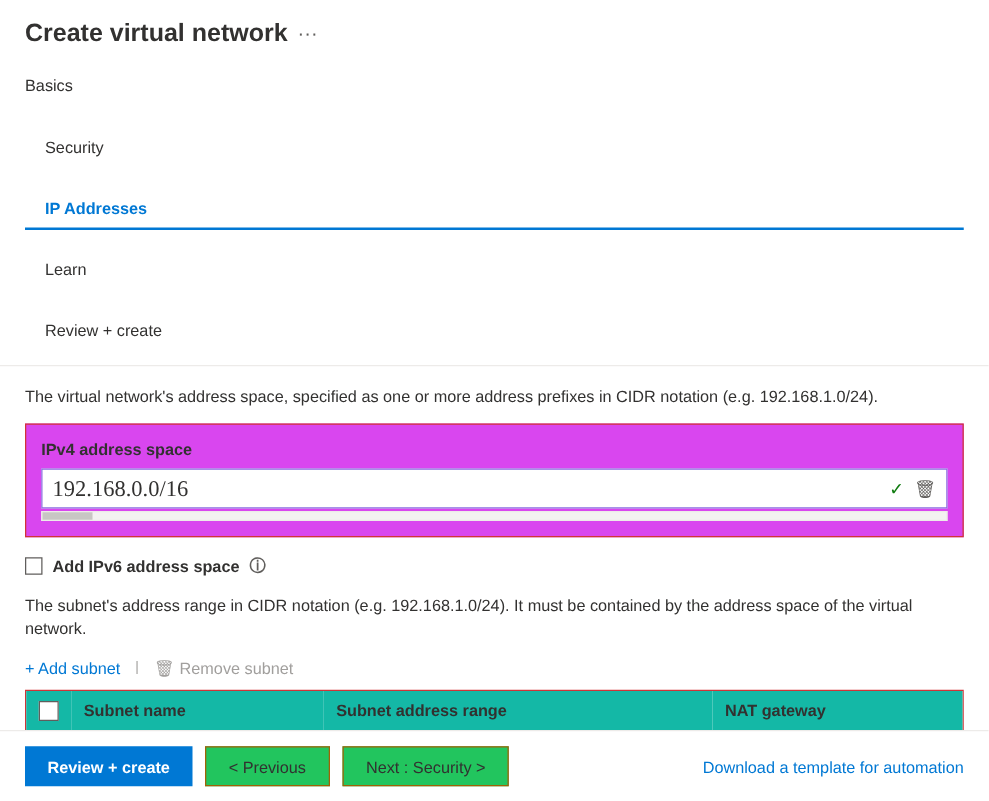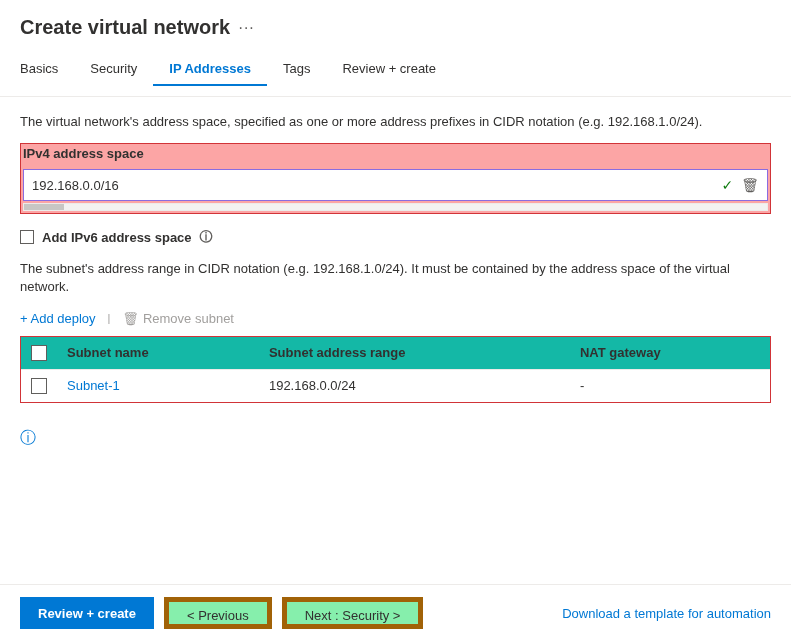--- a/index.html
+++ b/index.html
@@ -32,23 +32,24 @@
       font-weight: 600;
       color: #323130;
     }
     .ellipsis-icon {
       color: #605e5c;
       font-size: 16px;
       cursor: pointer;
     }
     .tabs-row {
       display: flex;
-      gap: 0;
+      gap: 16px;
       margin-top: 14px;
       border-bottom: none;
+      flex-direction: column;
     }
     .tab {
       padding: 8px 16px;
       cursor: pointer;
       font-size: 13px;
       color: #323130;
       border-bottom: 2px solid transparent;
       white-space: nowrap;
     }
     .tab:first-child {
@@ -68,46 +69,47 @@
       overflow-y: auto;
     }
     .description-text {
       font-size: 13px;
       color: #323130;
       margin-bottom: 12px;
       line-height: 1.4;
     }
     .address-space-section {
       border: 1.5px solid #d13438;
-      padding: 2px;
+      padding: 12px;
       margin-bottom: 2px;
-      background: #fca5a5;
+      background: #d946ef;
     }
     .section-label {
       font-size: 13px;
       font-weight: 600;
       color: #323130;
       margin-bottom: 8px;
     }
     .input-row {
       display: flex;
       align-items: center;
       border: 1.5px solid #8a6ce0;
       background: #fff;
       height: 32px;
     }
     .input-field {
       flex: 1;
       border: none;
       outline: none;
-      font-size: 13px;
+      font-size: 18px;
       padding: 0 8px;
       color: #323130;
       background: transparent;
       height: 100%;
+      font-family: Liberation Serif, serif;
     }
     .input-icons {
       display: flex;
       align-items: center;
       padding-right: 4px;
       gap: 4px;
     }
     .check-icon {
       color: #107c10;
       font-size: 14px;
@@ -269,23 +271,23 @@
       background: #0078d4;
       color: #fff;
       border: none;
       padding: 7px 18px;
       font-size: 13px;
       font-weight: 600;
       cursor: pointer;
       height: 32px;
     }
     .btn-secondary {
-      background: #86efac;
-      color: #323130;
-      border: 5px solid #a16207;
+      background: #22c55e;
+      color: #323130;
+      border: 1px solid #a16207;
       padding: 6px 18px;
       font-size: 13px;
       cursor: pointer;
       height: 32px;
     }
     .footer-link {
       color: #0078d4;
       text-decoration: none;
       font-size: 13px;
       cursor: pointer;
@@ -303,21 +305,21 @@
 
   <div class="header">
     <div class="header-title-row">
       <h1 class="page-title">Create virtual network</h1>
       <span class="ellipsis-icon">···</span>
     </div>
     <div class="tabs-row">
       <div class="tab inactive">Basics</div>
       <div class="tab inactive">Security</div>
       <div class="tab active">IP Addresses</div>
-      <div class="tab inactive">Tags</div>
+      <div class="tab inactive">Learn</div>
       <div class="tab inactive">Review + create</div>
     </div>
   </div>
 
   <div class="main-content">
     <p class="description-text">The virtual network's address space, specified as one or more address prefixes in CIDR notation (e.g. 192.168.1.0/24).</p>
 
     <div class="address-space-section">
       <div class="section-label">IPv4 address space</div>
       <div class="input-row">
@@ -337,21 +339,21 @@
       <span class="checkbox-label">Add IPv6 address space</span>
       <span class="info-icon">ⓘ</span>
     </div>
 
     <p class="subnet-description">
       <span>The subnet's address range in CIDR notation (e.g. 192.168.1.0/24). It must be contained by the address space of the virtual network.</span>
     </p>
 
     <div class="subnet-actions">
       <button class="action-btn">
-        <span>+ Add deploy</span>
+        <span>+ Add subnet</span>
       </button>
       <span class="action-separator">|</span>
       <button class="action-btn disabled">
         <span>🗑</span>
         <span>Remove subnet</span>
       </button>
     </div>
 
     <div class="subnet-table-wrapper">
       <table class="subnet-table">

